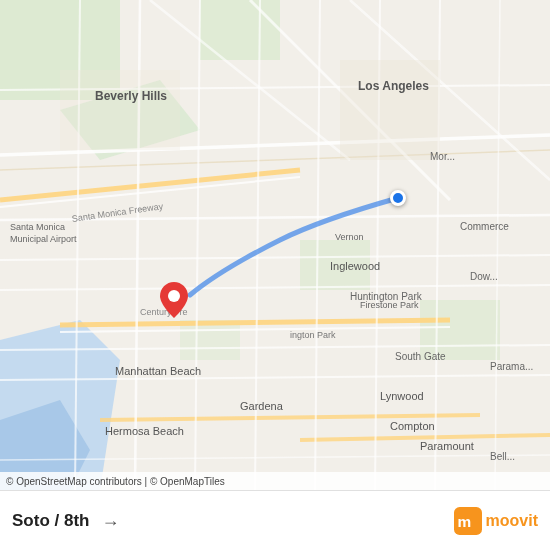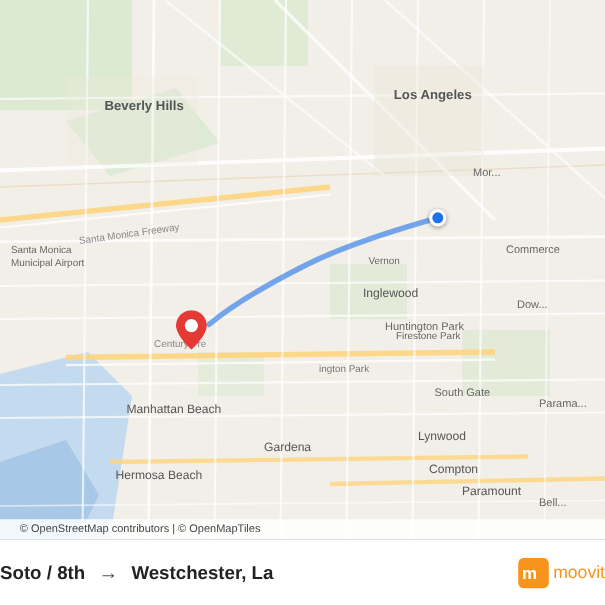--- a/index.html
+++ b/index.html
@@ -50,31 +50,31 @@
       position: absolute;
       bottom: 0;
       left: 0;
       width: 100%;
       height: 18px;
       background: rgba(255,255,255,0.85);
       font-size: 10px;
       color: #444;
       display: flex;
       align-items: center;
-      padding-left: 18px;
+      padding-left: 6px;
       z-index: 5;
     }
 
     #footer-bar {
       width: 550px;
       height: 60px;
       background: white;
       display: flex;
       align-items: center;
-      padding: 0 0;
+      padding: 0 12px;
       border-top: 1px solid #e0e0e0;
       position: absolute;
       bottom: 0;
       left: 0;
     }
 
     #footer-from {
       font-size: 17px;
       font-weight: 600;
       color: #222;
@@ -229,23 +229,22 @@
 
 
   <div id="attribution">
     <span>© OpenStreetMap contributors | © OpenMapTiles</span>
   </div>
 </div>
 
 <div id="footer-bar">
   <span id="footer-from">Soto / 8th</span>
   <span id="footer-arrow">→</span>
-  <span id="footer-to">Westchester, La</span>
 
   <div id="moovit-logo">
 
     <svg id="moovit-icon" viewBox="0 0 40 40" xmlns="http://www.w3.org/2000/svg">
       <rect width="40" height="40" rx="8" fill="#f7941d"></rect>
       <text x="5" y="28" font-size="22" fill="white" font-family="Arial" font-weight="bold">m</text>
     </svg>
-    <span id="moovit-text" style="font-size:16px;font-weight:normal;color:#f7941d;">moovit</span>
+    <span id="moovit-text" style="font-size:16px;font-weight:bold;color:#f7941d;">moovit</span>
   </div>
 </div>
 
 </body></html>

